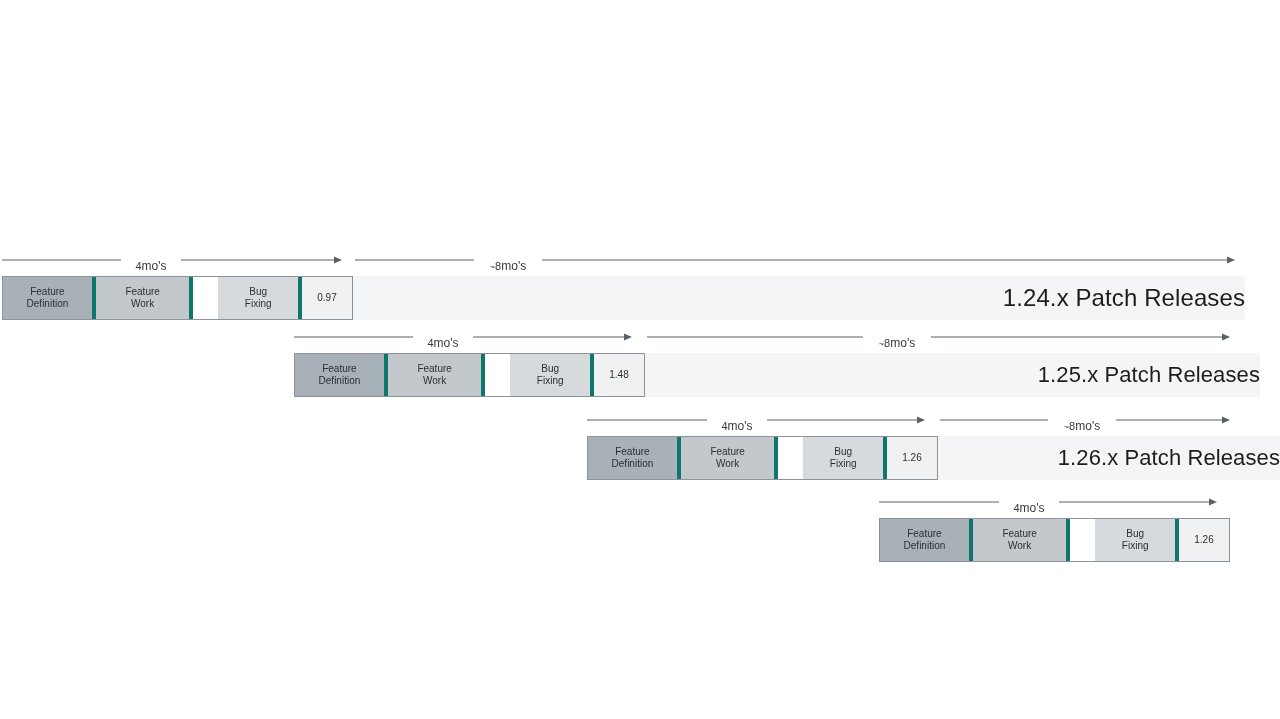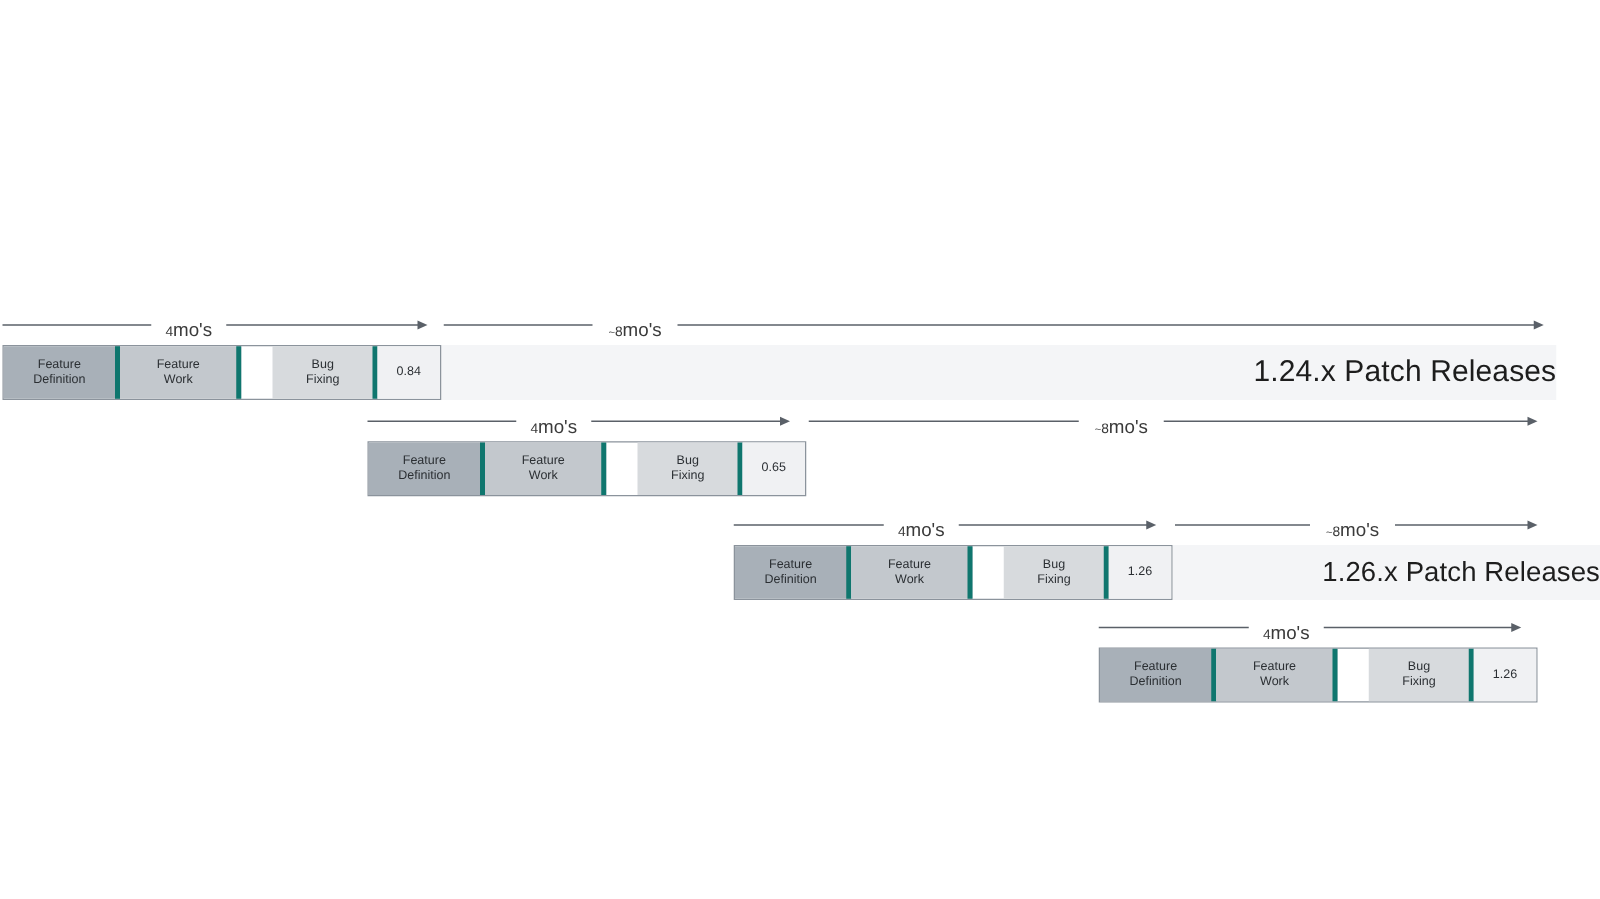--- a/index.html
+++ b/index.html
@@ -80,21 +80,21 @@
   .measure-label {
     position: absolute;
     top: 4px;
     transform: translateX(-50%);
     color: #3a3a3a;
     white-space: nowrap;
     background: transparent;
     padding: 0 3px;
   }
   .measure-label .num { font-size: 11px; }
-  .measure-label .unit { font-size: 15px; }
+  .measure-label .unit { font-size: 12px; }
   .measure-label .tilde { font-size: 9px; }
 </style>
 </head>
 <body>
 
 <div id="diagram">
     <div class="patch-band" style="left: 2px; top: 276px; width: 1243px; height: 44px;">
       <div class="patch-band-label" style="font-size: 24px; margin-left: 193.05px;">1.24.x Patch Releases</div>
     </div>
     <div class="phase-strip" style="left: 2px; top: 276px; width: 351px; height: 44px;">
@@ -104,54 +104,57 @@
       </div>
       <div class="phase work" style="width: 105px; font-size: 10px;">
         <span class="line">Feature</span>
         <span class="line">Work</span>
       </div>
       <div class="phase bug" style="width: 90px; font-size: 10px;">
         <span class="line">Bug</span>
         <span class="line">Fixing</span>
       </div>
       <div class="phase ver" style="width: 54px; font-size: 10px;">
-        <span class="line">0.84</span>
+        <span class="line">0.97</span>
       </div>
     </div>
     <div class="measure" style="left: 2px; top: 252px; width: 340px;">
       <svg width="340" height="18">
         <line x1="0" y1="8" x2="119" y2="8" stroke="#5a6068" stroke-width="1.2"></line>
         <line x1="179" y1="8" x2="333" y2="8" stroke="#5a6068" stroke-width="1.2"></line>
         <path d="M 332 4.4 L 340 8 L 332 11.6 Z" fill="#5a6068"></path>
       </svg>
       <div class="measure-label" style="left: 149px;"><span class="tilde"></span><span class="num">4</span><span class="unit">mo's</span></div>
     </div>
     <div class="measure" style="left: 355px; top: 252px; width: 880px;">
       <svg width="880" height="18">
         <line x1="0" y1="8" x2="119" y2="8" stroke="#5a6068" stroke-width="1.2"></line>
         <line x1="187" y1="8" x2="873" y2="8" stroke="#5a6068" stroke-width="1.2"></line>
         <path d="M 872 4.4 L 880 8 L 872 11.6 Z" fill="#5a6068"></path>
       </svg>
       <div class="measure-label" style="left: 153px;"><span class="tilde">~</span><span class="num">8</span><span class="unit">mo's</span></div>
     </div>
+    <div class="patch-band" style="left: 294px; top: 353px; width: 966px; height: 44px;">
+      <div class="patch-band-label" style="font-size: 22px; margin-left: 193.05px;">1.25.x Patch Releases</div>
+    </div>
     <div class="phase-strip" style="left: 294px; top: 353px; width: 351px; height: 44px;">
       <div class="phase def" style="width: 100px; font-size: 10px;">
         <span class="line">Feature</span>
         <span class="line">Definition</span>
       </div>
       <div class="phase work" style="width: 105px; font-size: 10px;">
         <span class="line">Feature</span>
         <span class="line">Work</span>
       </div>
       <div class="phase bug" style="width: 90px; font-size: 10px;">
         <span class="line">Bug</span>
         <span class="line">Fixing</span>
       </div>
       <div class="phase ver" style="width: 54px; font-size: 10px;">
-        <span class="line">0.65</span>
+        <span class="line">1.48</span>
       </div>
     </div>
     <div class="measure" style="left: 294px; top: 329px; width: 338px;">
       <svg width="338" height="18">
         <line x1="0" y1="8" x2="119" y2="8" stroke="#5a6068" stroke-width="1.2"></line>
         <line x1="179" y1="8" x2="331" y2="8" stroke="#5a6068" stroke-width="1.2"></line>
         <path d="M 330 4.4 L 338 8 L 330 11.6 Z" fill="#5a6068"></path>
       </svg>
       <div class="measure-label" style="left: 149px;"><span class="tilde"></span><span class="num">4</span><span class="unit">mo's</span></div>
     </div>

